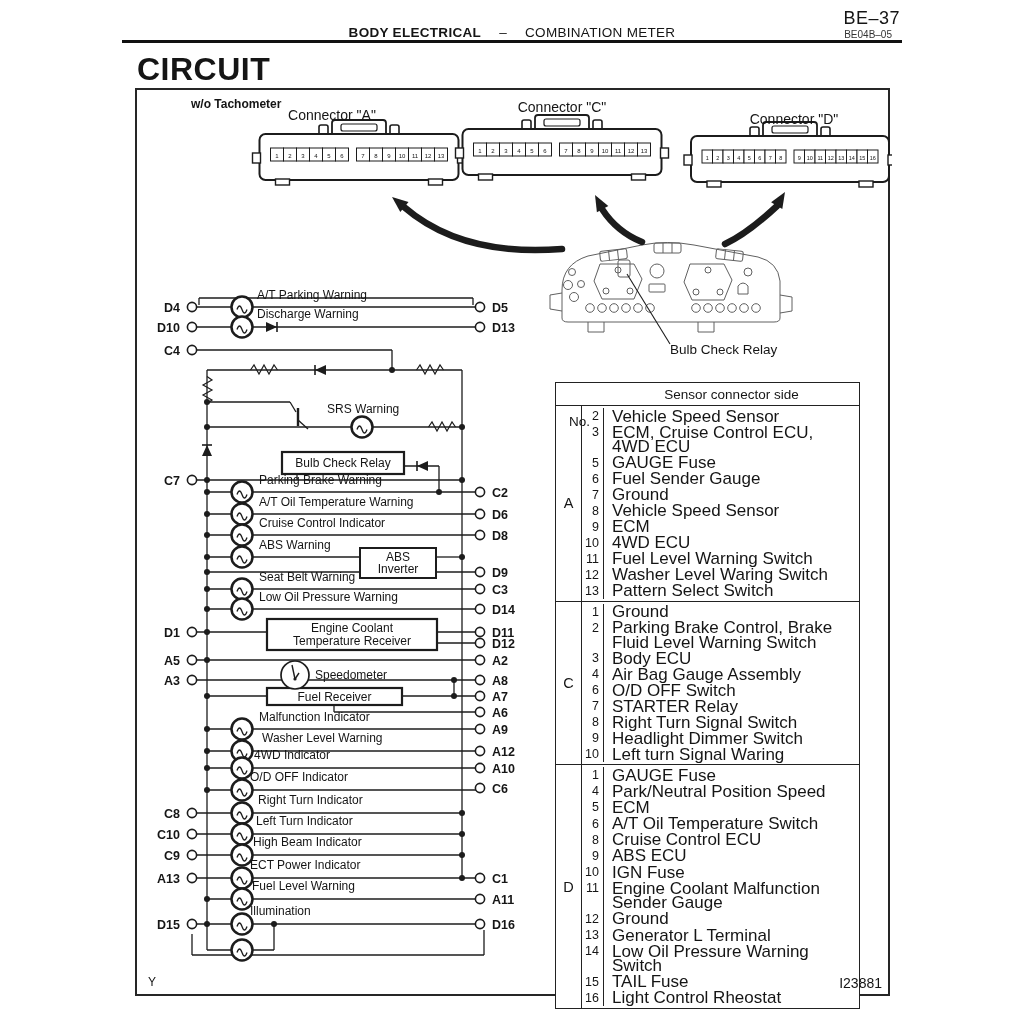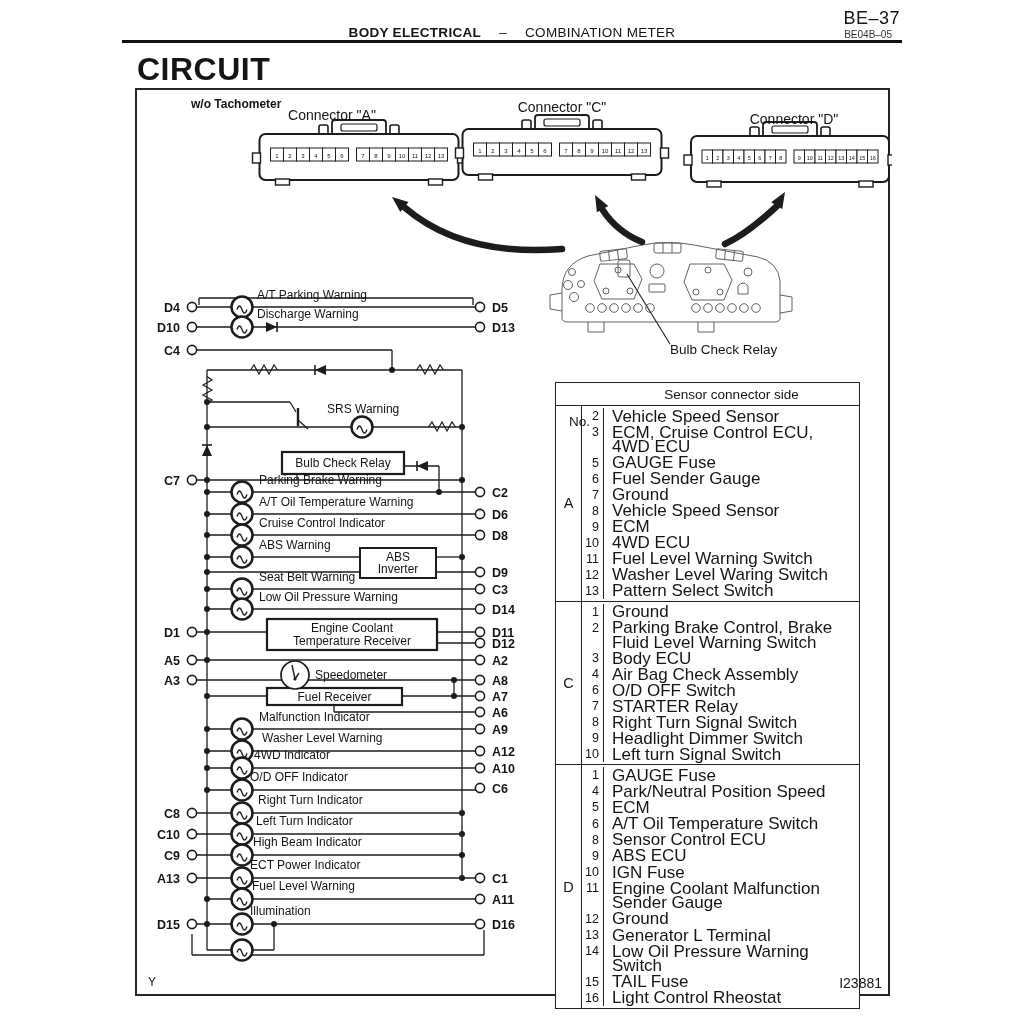--- a/index.html
+++ b/index.html
@@ -606,41 +606,41 @@
             <div class="t-row">
               <div class="t-no">2</div>
               <div class="t-desc">Parking Brake Control, Brake Fluid Level Warning Switch</div>
             </div>
             <div class="t-row">
               <div class="t-no">3</div>
               <div class="t-desc">Body ECU</div>
             </div>
             <div class="t-row">
               <div class="t-no">4</div>
-              <div class="t-desc">Air Bag Check Assembly</div>
+              <div class="t-desc">Air Bag Gauge Assembly</div>
             </div>
             <div class="t-row">
               <div class="t-no">6</div>
               <div class="t-desc">O/D OFF Switch</div>
             </div>
             <div class="t-row">
               <div class="t-no">7</div>
               <div class="t-desc">STARTER Relay</div>
             </div>
             <div class="t-row">
               <div class="t-no">8</div>
               <div class="t-desc">Right Turn Signal Switch</div>
             </div>
             <div class="t-row">
               <div class="t-no">9</div>
               <div class="t-desc">Headlight Dimmer Switch</div>
             </div>
             <div class="t-row">
               <div class="t-no">10</div>
-              <div class="t-desc">Left turn Signal Switch</div>
+              <div class="t-desc">Left turn Signal Waring</div>
             </div>
           </div>
         </div>
         <div class="tbl-section sec-d">
           <div class="letter-cell">D</div>
           <div class="sec-rows">
             <div class="t-row">
               <div class="t-no">1</div>
               <div class="t-desc">GAUGE Fuse</div>
             </div>
@@ -651,21 +651,21 @@
             <div class="t-row">
               <div class="t-no">5</div>
               <div class="t-desc">ECM</div>
             </div>
             <div class="t-row">
               <div class="t-no">6</div>
               <div class="t-desc">A/T Oil Temperature Switch</div>
             </div>
             <div class="t-row">
               <div class="t-no">8</div>
-              <div class="t-desc">Sensor Control ECU</div>
+              <div class="t-desc">Cruise Control ECU</div>
             </div>
             <div class="t-row">
               <div class="t-no">9</div>
               <div class="t-desc">ABS ECU</div>
             </div>
             <div class="t-row">
               <div class="t-no">10</div>
               <div class="t-desc">IGN Fuse</div>
             </div>
             <div class="t-row">

